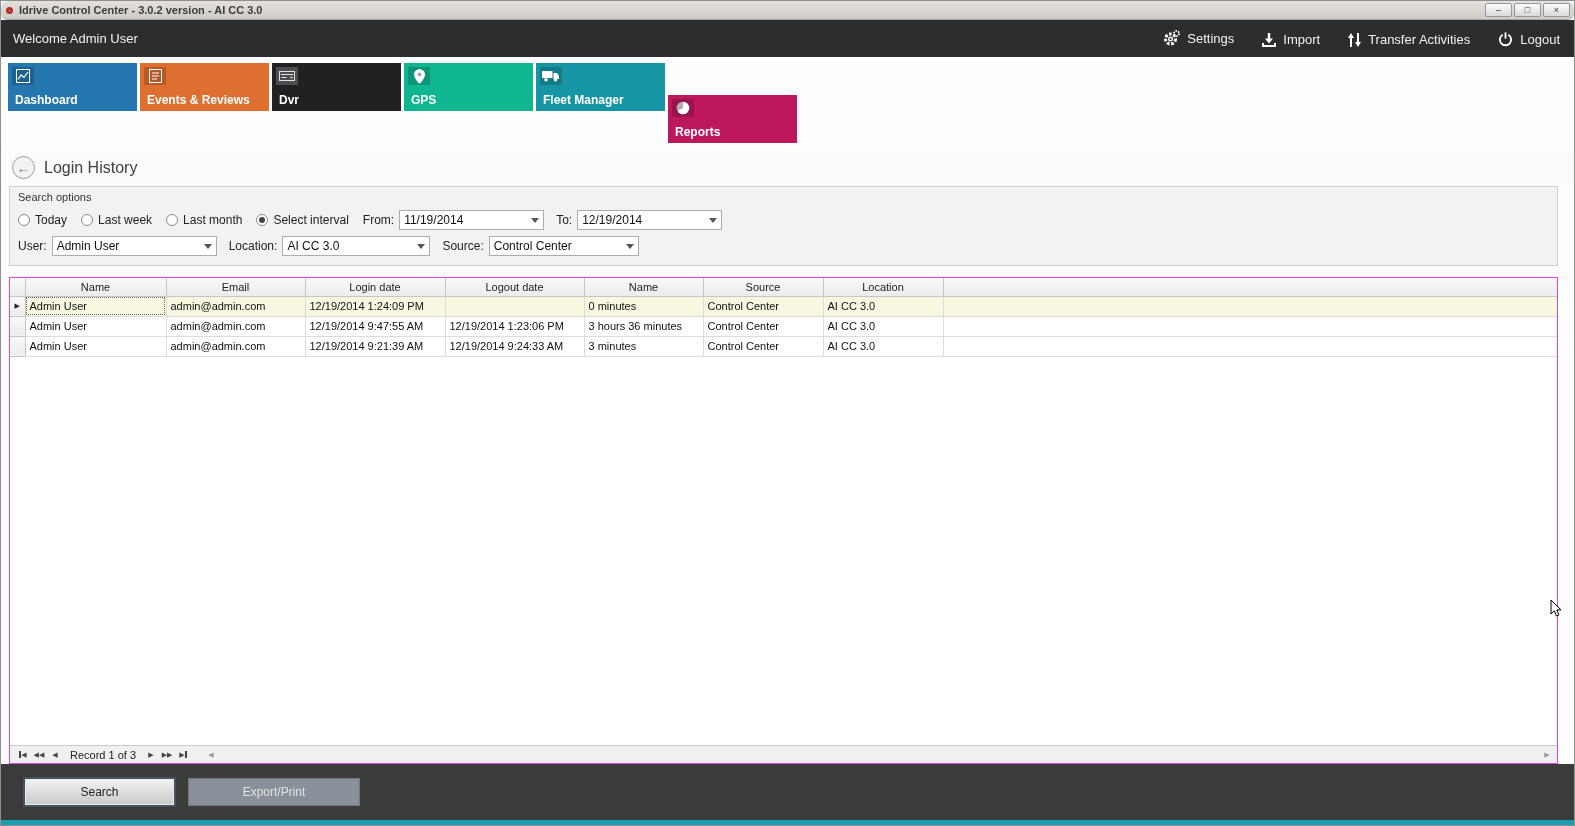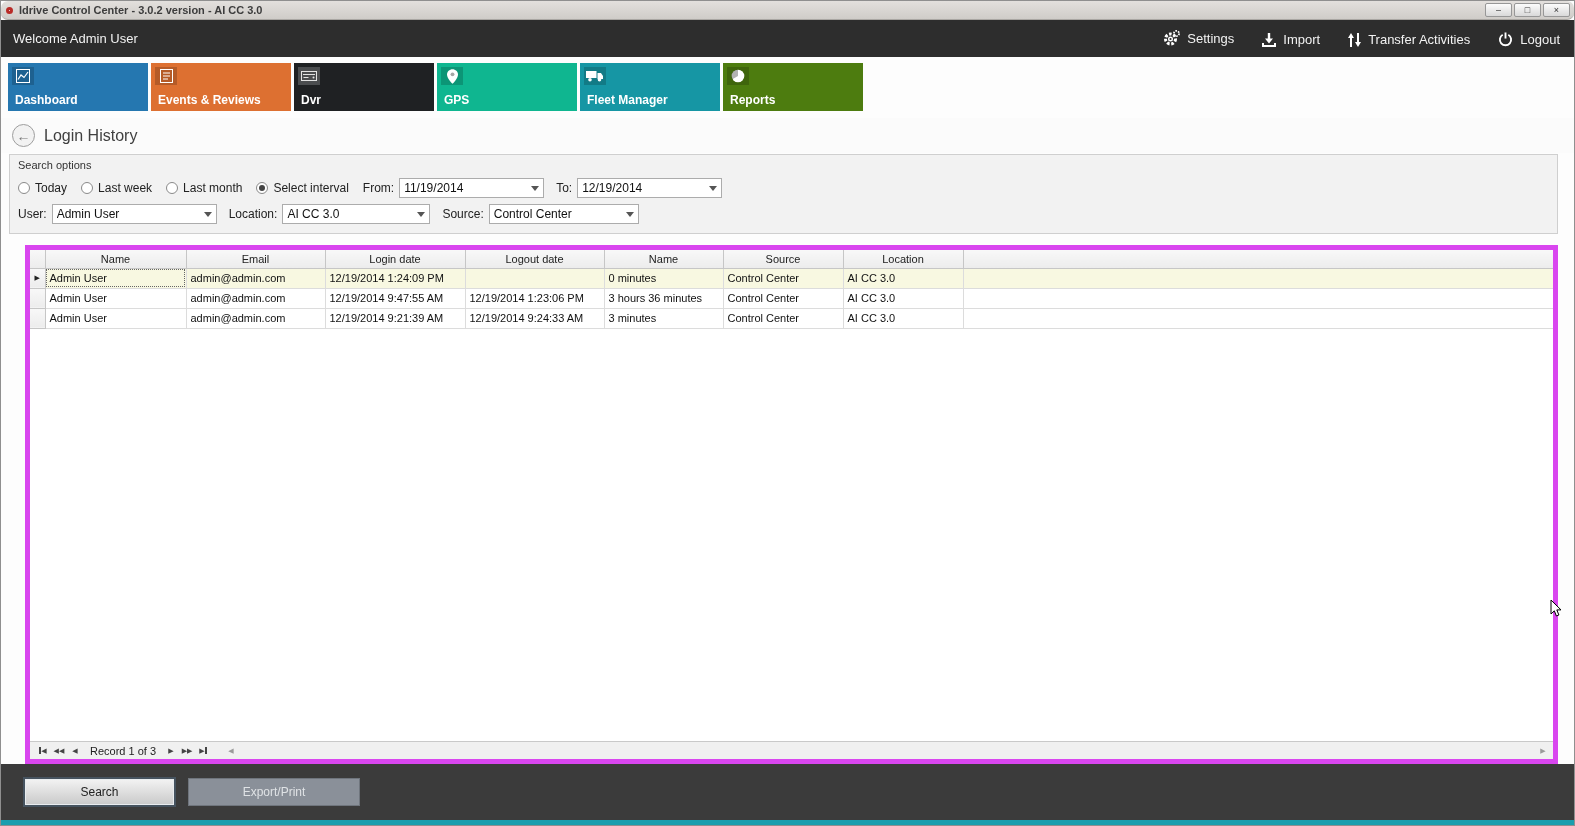--- a/index.html
+++ b/index.html
@@ -53,21 +53,21 @@
   .nav-action svg { display: block; }
 
   
   .tiles {
     flex: 0 0 61px;
     display: flex; gap: 3px;
     padding: 6px 0 7px 7px;
     background: #fdfdfd;
   }
   .tile {
-    width: 140px; height: 48px;
+    width: 129px; height: 48px;
     position: relative; cursor: default;
   }
   .tile-icon {
     position: absolute; top: 4px; left: 4px;
     width: 22px; height: 18px;
     background: rgba(0,0,0,0.18);
     display: flex; align-items: center; justify-content: center;
   }
   .tile[data-tile="2"] .tile-icon { background: rgba(255,255,255,0.20); }
   .tile-label {
@@ -128,22 +128,22 @@
   .combo .arrow::after {
     content: ""; border-left: 4px solid transparent; border-right: 4px solid transparent;
     border-top: 5px solid #555;
   }
   .w-from { width: 145px; } .w-to { width: 145px; }
   .w-user { width: 165px; } .w-loc { width: 148px; } .w-src { width: 150px; }
 
   
   .grid-area {
     flex: 1 1 auto;
-    margin: 0 16px 0 24px;
-    border: 5px solid #d946ef;
+    margin: 0 16px 0 8px;
+    border: 1px solid #d946ef;
     background: #fff;
     display: flex; flex-direction: column;
     min-height: 0;
   }
   table.grid { border-collapse: collapse; table-layout: fixed; width: 100%; }
   .grid th {
     height: 18px;
     background: linear-gradient(#f8f8f8, #ececec);
     border: 1px solid #c6c6c6; border-top: none;
     font-size: 11px; font-weight: 400; color: #222;
@@ -321,21 +321,21 @@
       <span class="tile-icon">
         <svg width="18" height="12" viewBox="0 0 18 12" fill="#fff">
           <rect x="0" y="1" width="10.5" height="7"></rect>
           <path d="M11.5 3h3.4l2.1 3v3h-5.5z"></path>
           <circle cx="4" cy="9.8" r="1.8"></circle>
           <circle cx="13.5" cy="9.8" r="1.8"></circle>
         </svg>
       </span>
       <span class="tile-label">Fleet Manager</span>
     </div>
-    <div class="tile" data-tile="5" style="background: #4d7c0f;">
+    <div class="tile" data-tile="5" style="background: #be185d; margin-top: 32px;">
       <span class="tile-icon">
         <svg width="14" height="14" viewBox="0 0 14 14">
           <circle cx="7" cy="7" r="6.3" fill="#fff"></circle>
           <path d="M7 7 L7 0.7 A6.3 6.3 0 0 0 1.4 10.2 Z" fill="#000" fill-opacity="0.3"></path>
         </svg>
       </span>
       <span class="tile-label">Reports</span>
     </div>
   </div>
 

